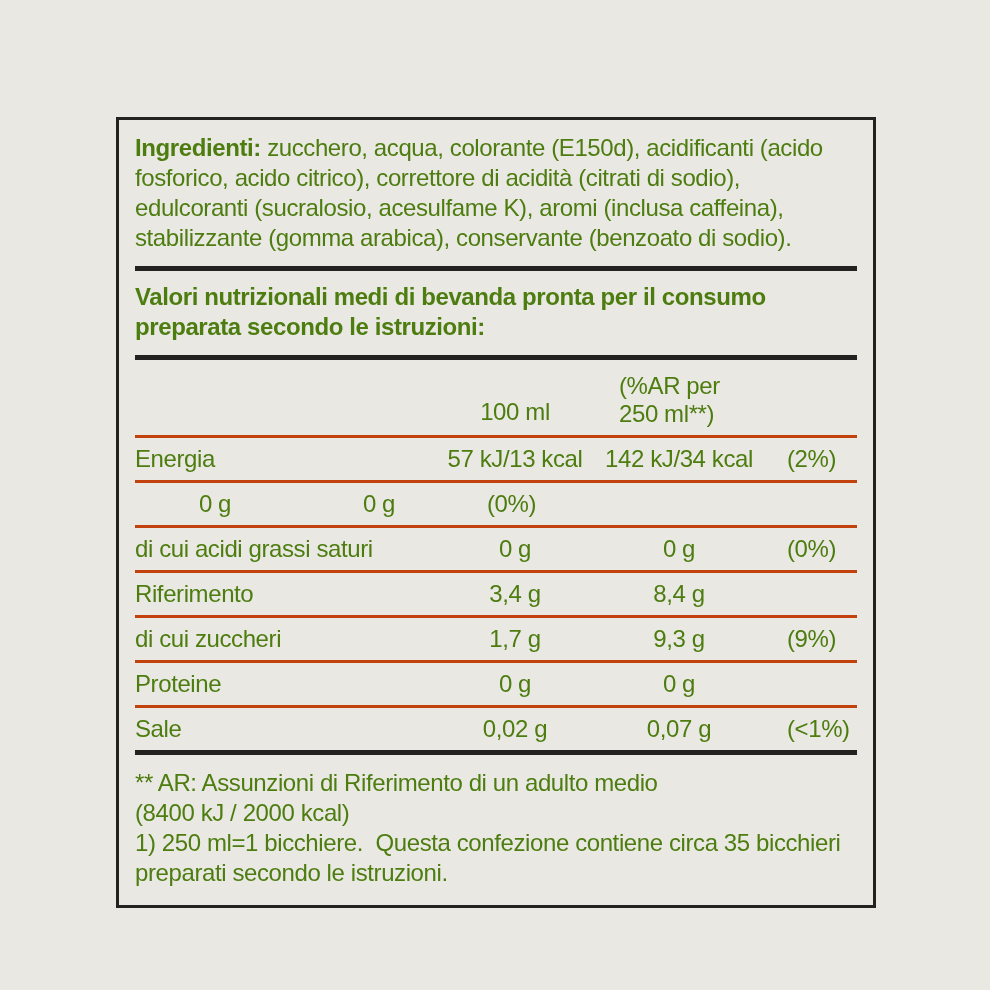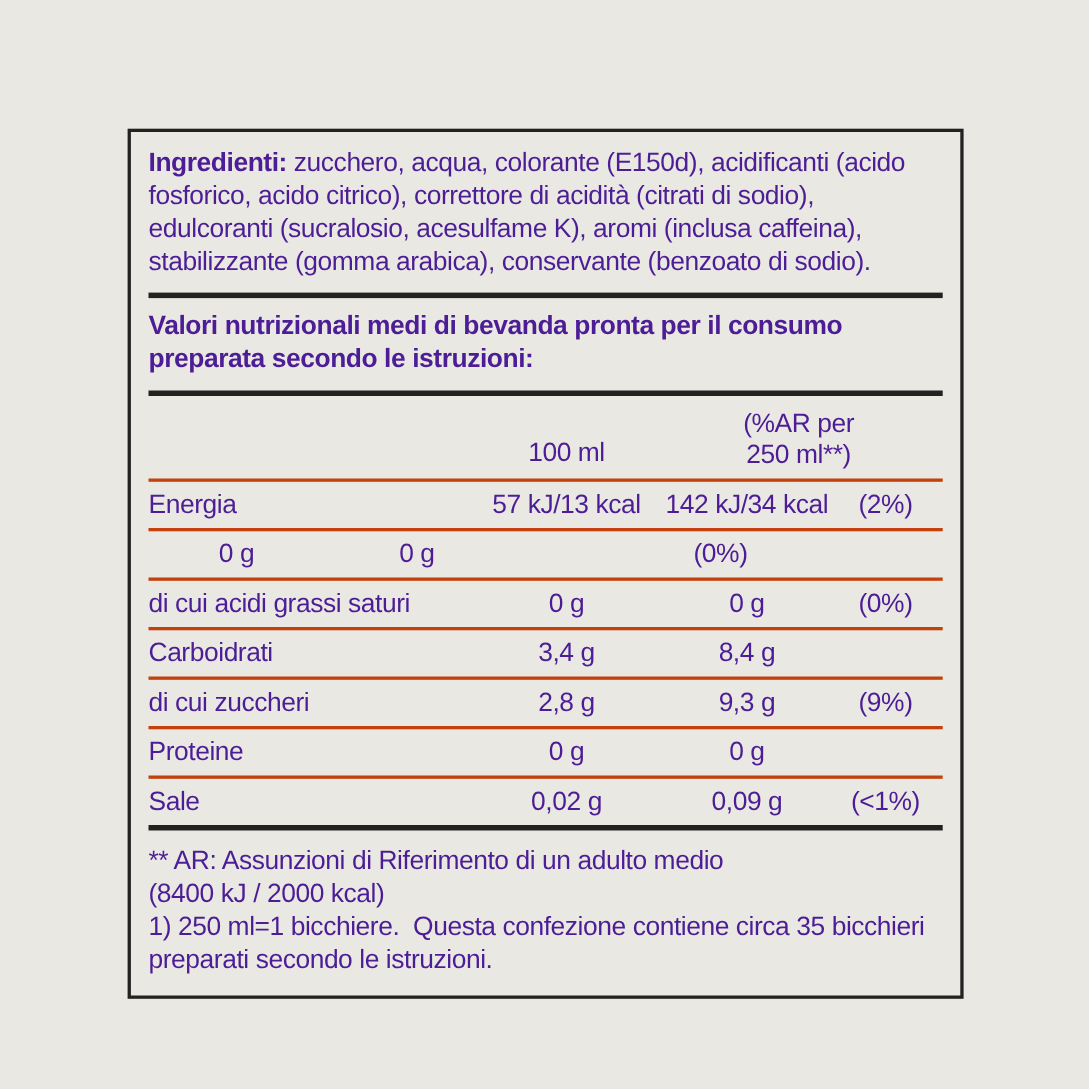--- a/index.html
+++ b/index.html
@@ -3,21 +3,21 @@
 <meta charset="utf-8">
 <style>
   html, body { margin: 0; padding: 0; }
   body { background: #e9e8e3; }
   .stage {
     position: relative;
     width: 990px;
     height: 990px;
     background: #e9e8e3;
     font-family: "Liberation Sans", "DejaVu Sans", sans-serif;
-    color: #4c1d95;
+    color: #4d7c0f;
     font-size: 24px;
     letter-spacing: -0.4px;
     line-height: 1.25;
     overflow: hidden;
   }
   .frame {
     position: absolute;
     left: 116px;
     top: 117px;
     width: 722px;
@@ -28,21 +28,21 @@
   .rule-thick { border-top: 5px solid #232220; }
   .ingredients { padding: 13px 0 13px; }
   .ingredients b { letter-spacing: -0.4px; }
   .nutri-title { font-weight: bold; padding: 11px 0 13px; }
   .nutri-title span { display: block; }
 
   .thead { display: flex; align-items: flex-end; padding: 12px 0 8px; }
   .col-label { flex: 0 0 300px; }
   .col-100   { flex: 0 0 160px; text-align: center; white-space: nowrap; }
   .col-250   { flex: 0 0 168px; text-align: center; white-space: nowrap; }
-  .col-ar    { flex: 1 1 auto;  text-align: center;  white-space: nowrap; }
+  .col-ar    { flex: 1 1 auto;  text-align: left;  white-space: nowrap; margin-left: 24px; }
   .thead .col-ar span { display: block; line-height: 1.15; }
   sup { font-size: 14px; letter-spacing: 0; }
 
   .trow { display: flex; align-items: center; min-height: 42px; border-top: 3px solid #c2410c; }
   .trow .col-label { white-space: nowrap; }
   .trow .col-ar { padding-right: 10px; }
   .table-end { border-top: 5px solid #232220; }
 
   .notes { padding: 13px 0 17px; }
   .note-glass { white-space: pre-wrap; }
@@ -89,44 +89,44 @@
     </div>
 
     <div class="trow">
       <div class="col-label">di cui acidi grassi saturi</div>
       <div class="col-100">0 g</div>
       <div class="col-250">0 g</div>
       <div class="col-ar">(0%)</div>
     </div>
 
     <div class="trow">
-      <div class="col-label">Carboidrati</div>
+      <div class="col-label">Riferimento</div>
       <div class="col-100">3,4 g</div>
       <div class="col-250">8,4 g</div>
       <div class="col-ar"></div>
     </div>
 
     <div class="trow">
       <div class="col-label">di cui zuccheri</div>
-      <div class="col-100">2,8 g</div>
+      <div class="col-100">1,7 g</div>
       <div class="col-250">9,3 g</div>
       <div class="col-ar">(9%)</div>
     </div>
 
     <div class="trow">
       <div class="col-label">Proteine</div>
       <div class="col-100">0 g</div>
       <div class="col-250">0 g</div>
       <div class="col-ar"></div>
     </div>
 
     <div class="trow">
       <div class="col-label">Sale</div>
       <div class="col-100">0,02 g</div>
-      <div class="col-250">0,09 g</div>
+      <div class="col-250">0,07 g</div>
       <div class="col-ar">(&lt;1%)</div>
     </div>
 
     <div class="table-end"></div>
 
     <div class="notes">
       <div class="note">** AR: Assunzioni di Riferimento di un adulto medio</div>
       <div class="note">(8400 kJ / 2000 kcal)</div>
       <div class="note note-glass">1) 250 ml=1 bicchiere.  Questa confezione contiene circa 35 bicchieri preparati secondo le istruzioni.</div>
     </div>

